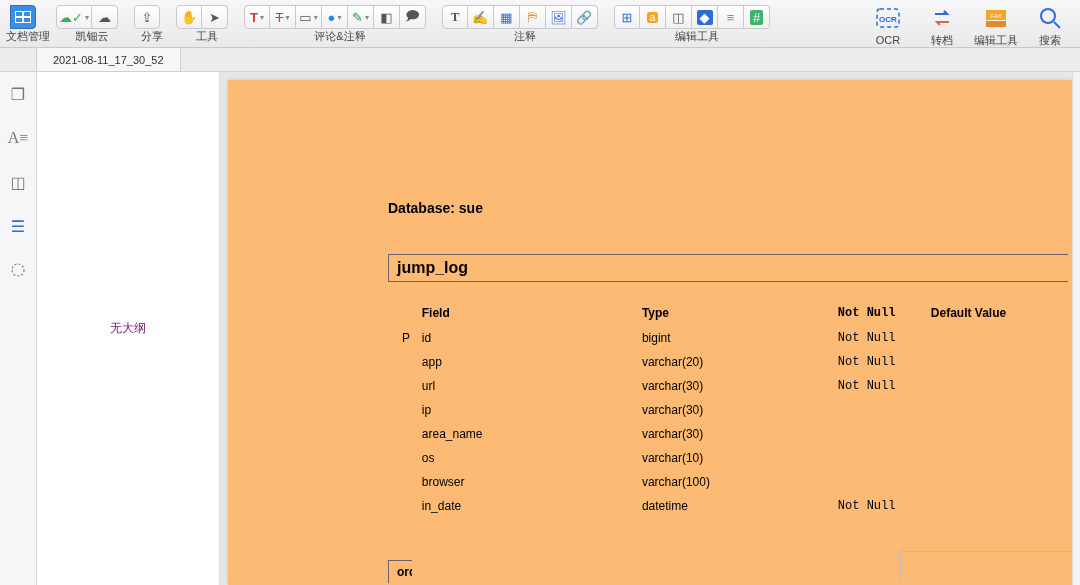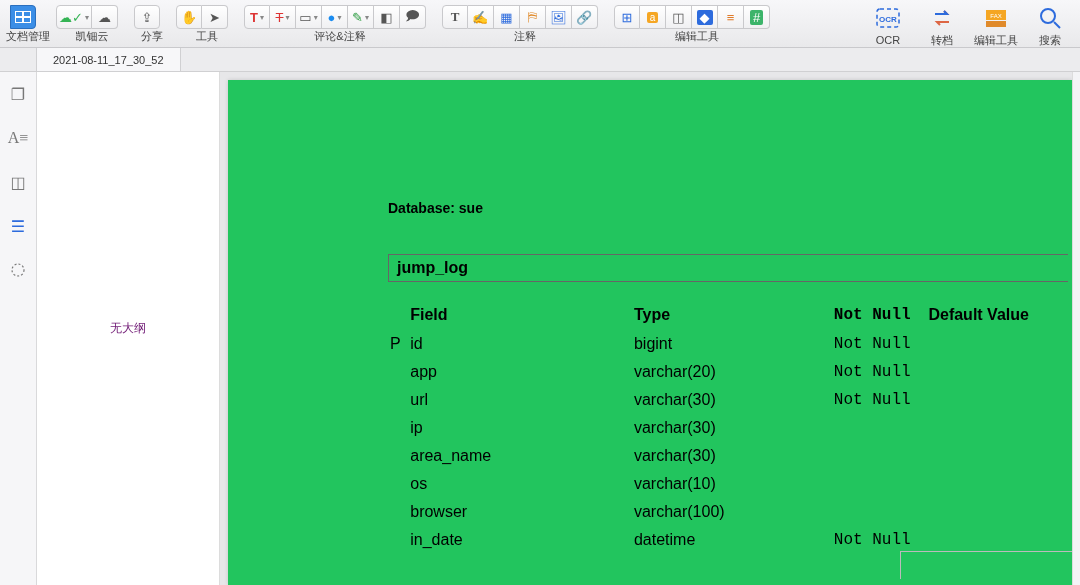--- a/index.html
+++ b/index.html
@@ -72,29 +72,29 @@
     }
     .side-hdr { height:34px; display:flex; align-items:center; justify-content:space-between;
       padding:0 12px; border-bottom:1px solid #eee; font-size:12px; color:#333;}
     .side-empty { flex:1; display:flex; align-items:center; justify-content:center; color:#701a75; font-size:12px; }
 
     .docview {
       flex:1; background:#e7e7e9; overflow:hidden; position:relative;
     }
     .page {
       position:absolute; left:8px; top:8px; right:0; bottom:0;
-      background:#22c55e; box-shadow:0 0 4px rgba(0,0,0,.15);
+      background:#fdba74; box-shadow:0 0 4px rgba(0,0,0,.15);
       padding: 120px 0 0 160px;
       font-size:13px; color:#000;
     }
     .db-title { font-weight:bold; font-size:14px; margin-bottom:38px; }
     .tblname { display:inline-block; border:1px solid #666; padding:4px 14px 4px 8px; font-size:16px; font-weight:bold;
       width: 680px; border-right:none;}
     .schema { margin-top: 18px; }
-    .schema table { border-collapse:collapse; font-size:16px; margin-left:2px;}
+    .schema table { border-collapse:collapse; font-size:12px; margin-left:14px;}
     .schema th { text-align:left; font-weight:bold; padding:6px 0; }
     .schema td { padding:5px 0; }
     .col-pk { width:22px; }
     .col-field { width:250px; }
     .col-type { width:220px; }
     .col-nn { width:105px;font-family:Liberation Mono, monospace; }
     .col-def { width:160px; }
     .tblname2 { margin-top:42px; display:inline-block; border:1px solid #666; border-right:none; border-bottom:none; padding:4px 8px; font-size:12px; font-weight:bold; width:24px; overflow:hidden; white-space:nowrap; }
     
     .rbox { position:absolute; right:0; bottom:6px; width:172px; height:28px; border-top:1px solid #bbb; border-left:1px solid #bbb; }

